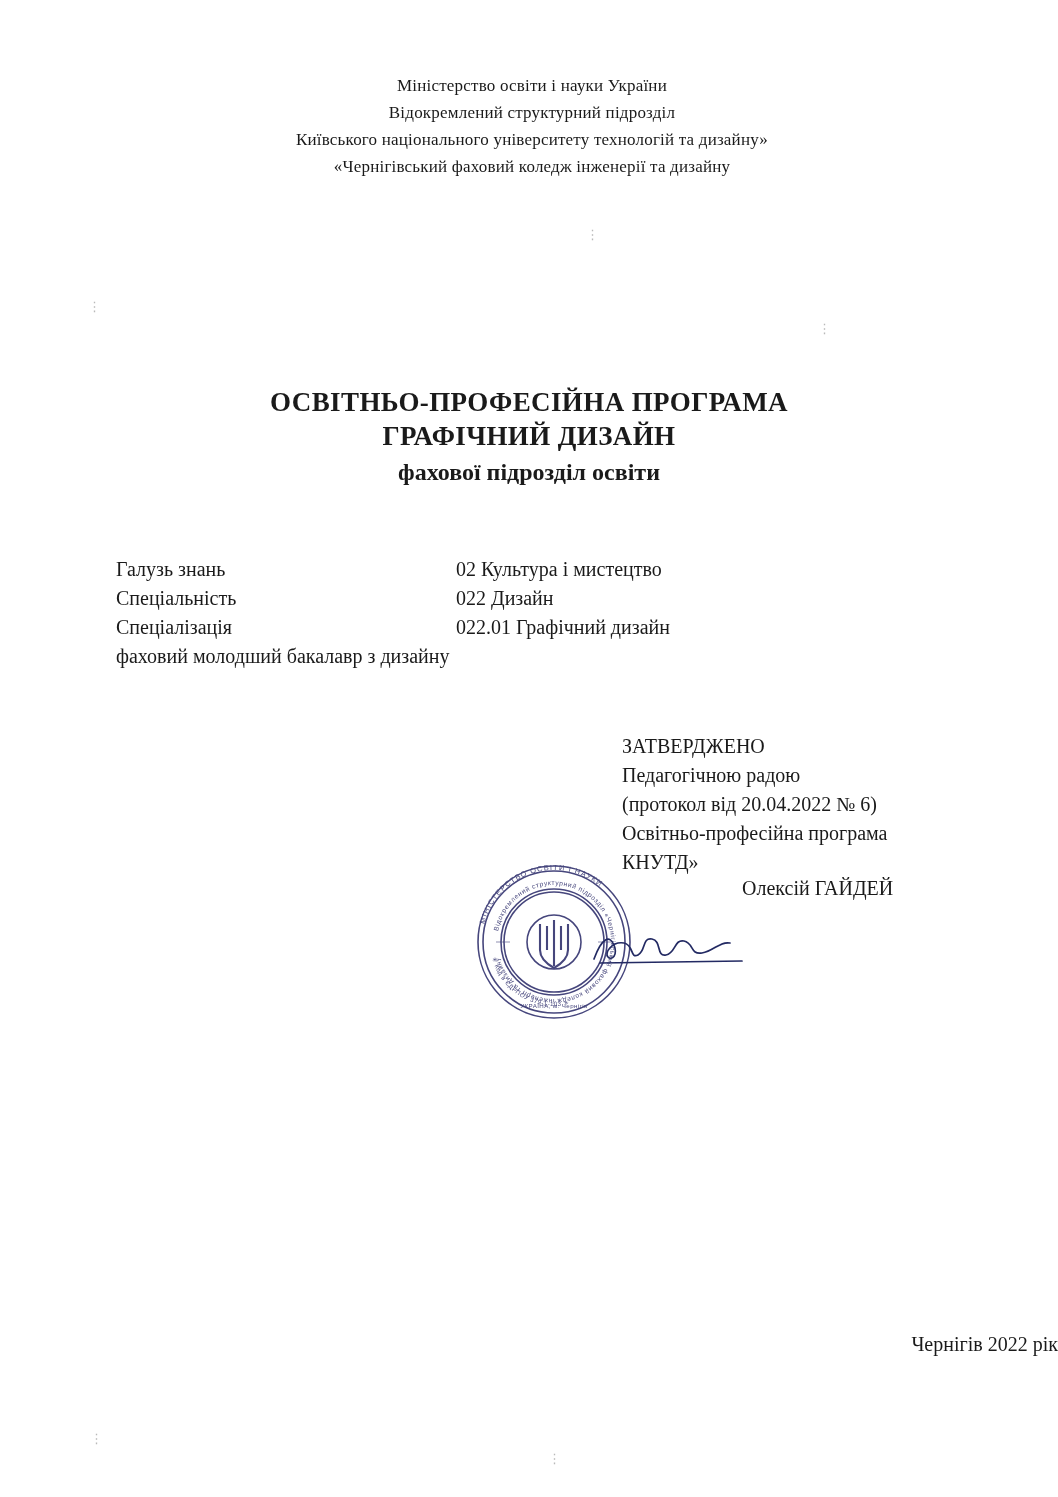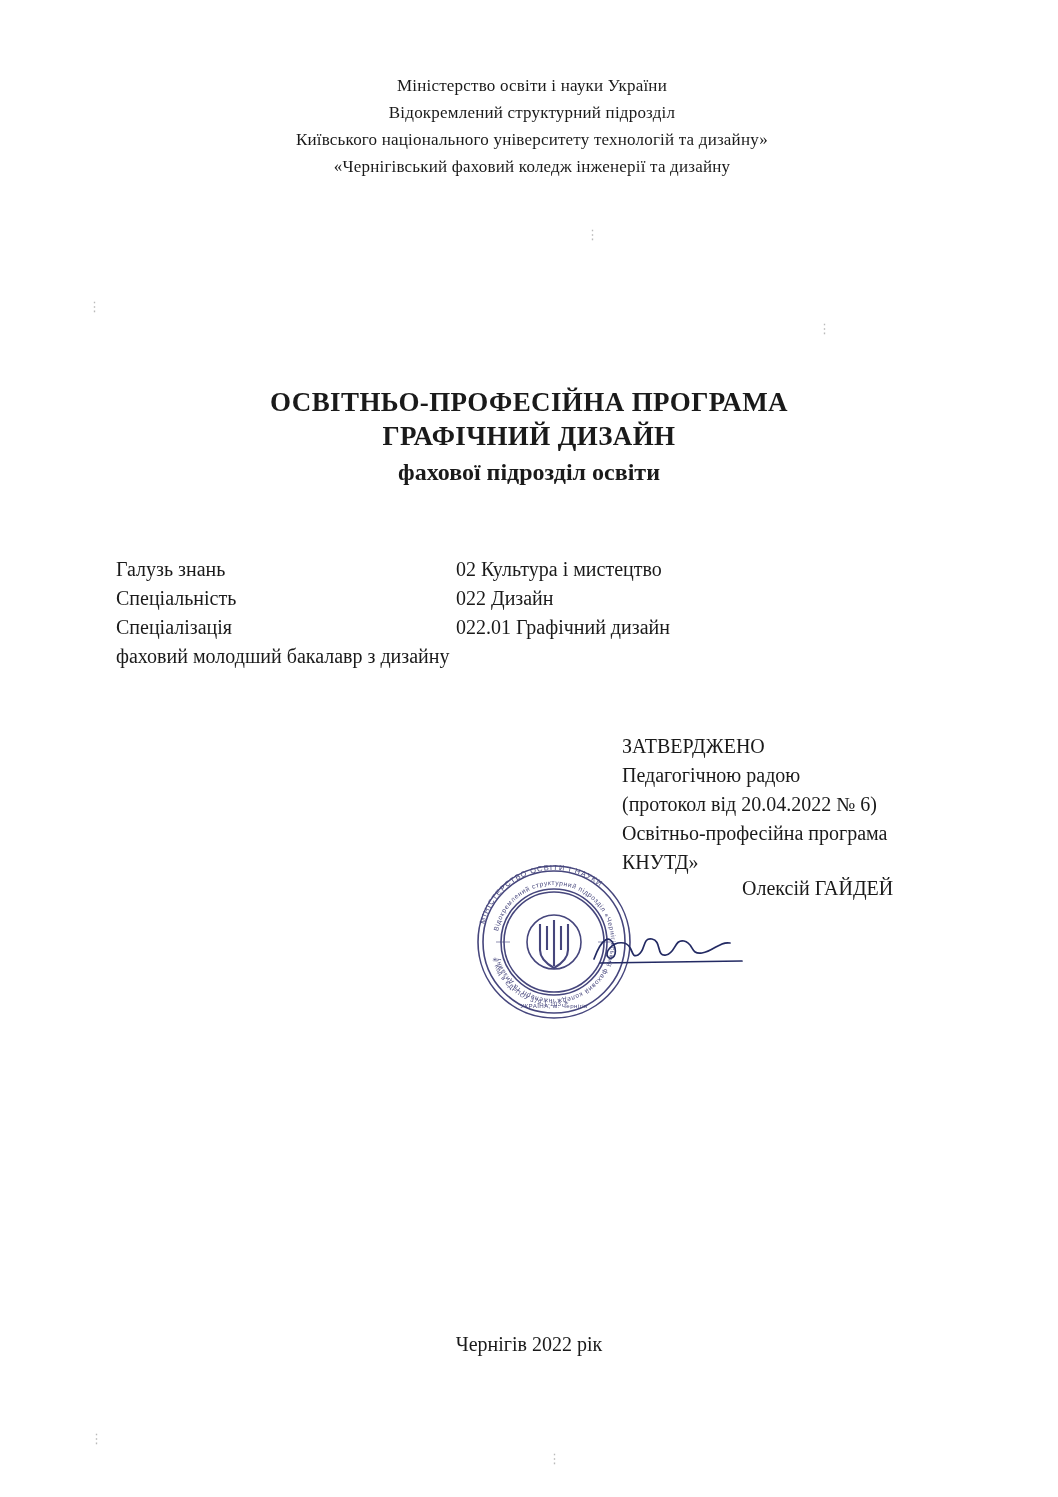--- a/index.html
+++ b/index.html
@@ -137,21 +137,21 @@
     height: 46px;
     z-index: 4;
   }
 
   
   .footer {
     position: absolute;
     top: 1333px;
     left: 0;
     width: 100%;
-    text-align: center;
+    text-align: right;
     font-size: 20px;
   }
 </style>
 </head>
 <body>
 
 <div class="page">
 
   <div class="header">
     <div class="line">Міністерство освіти і науки України</div>

